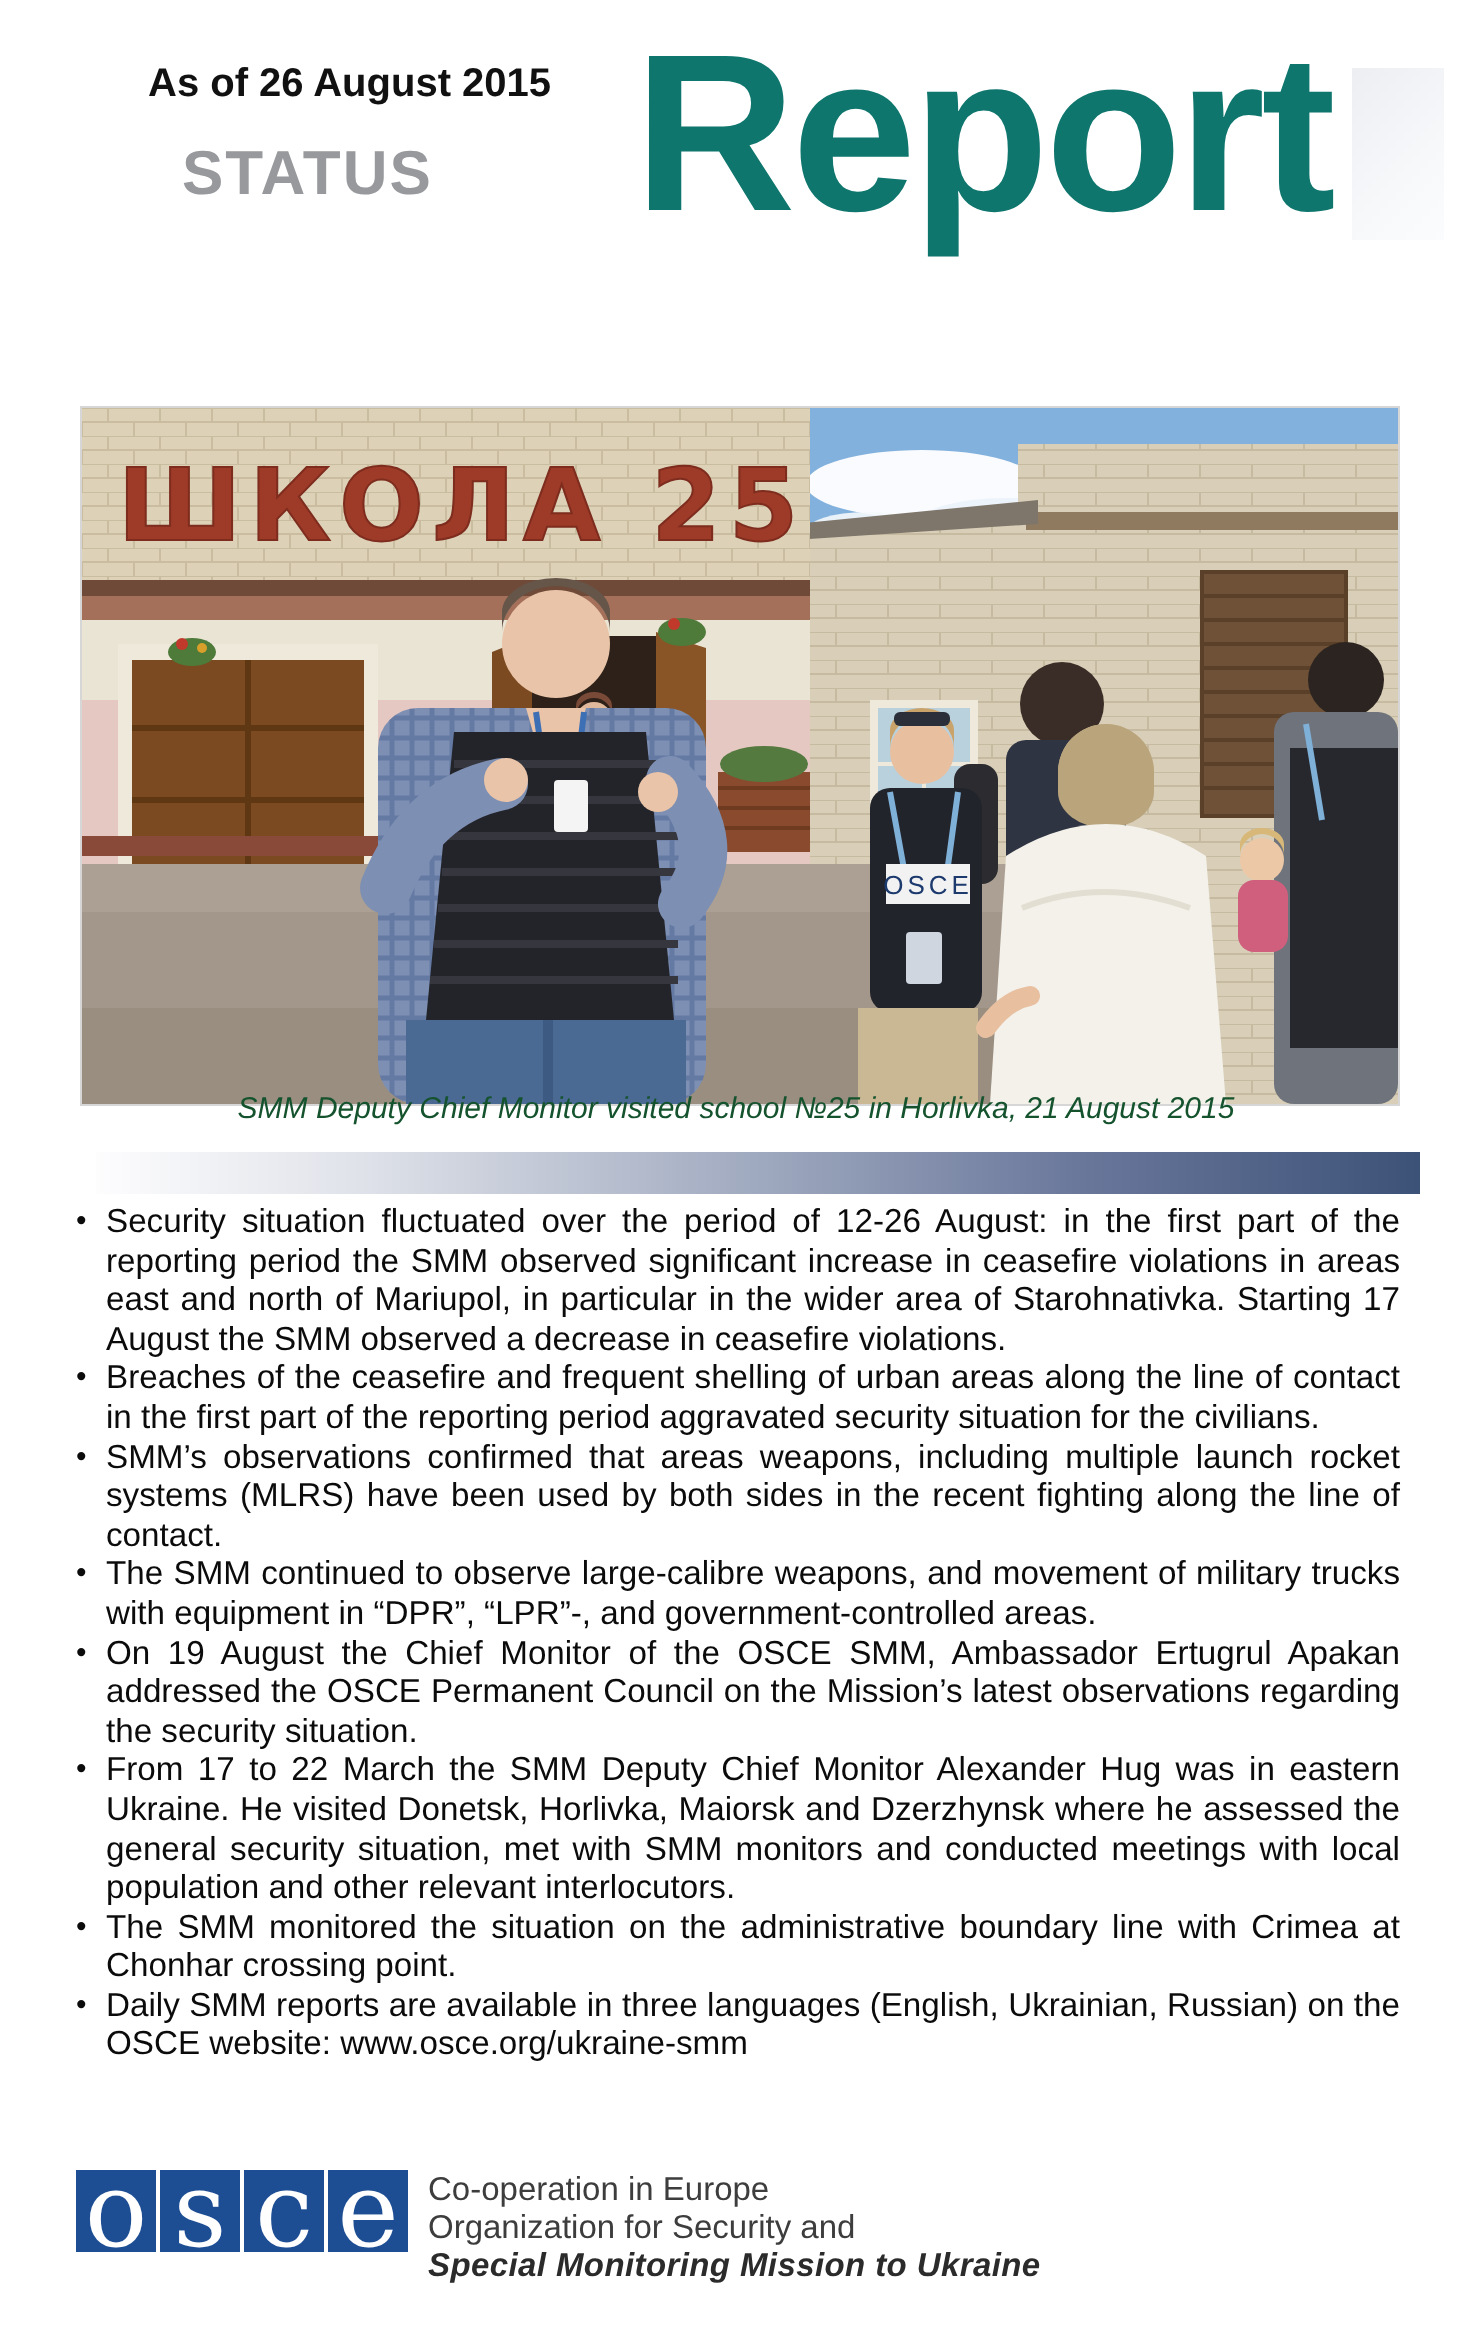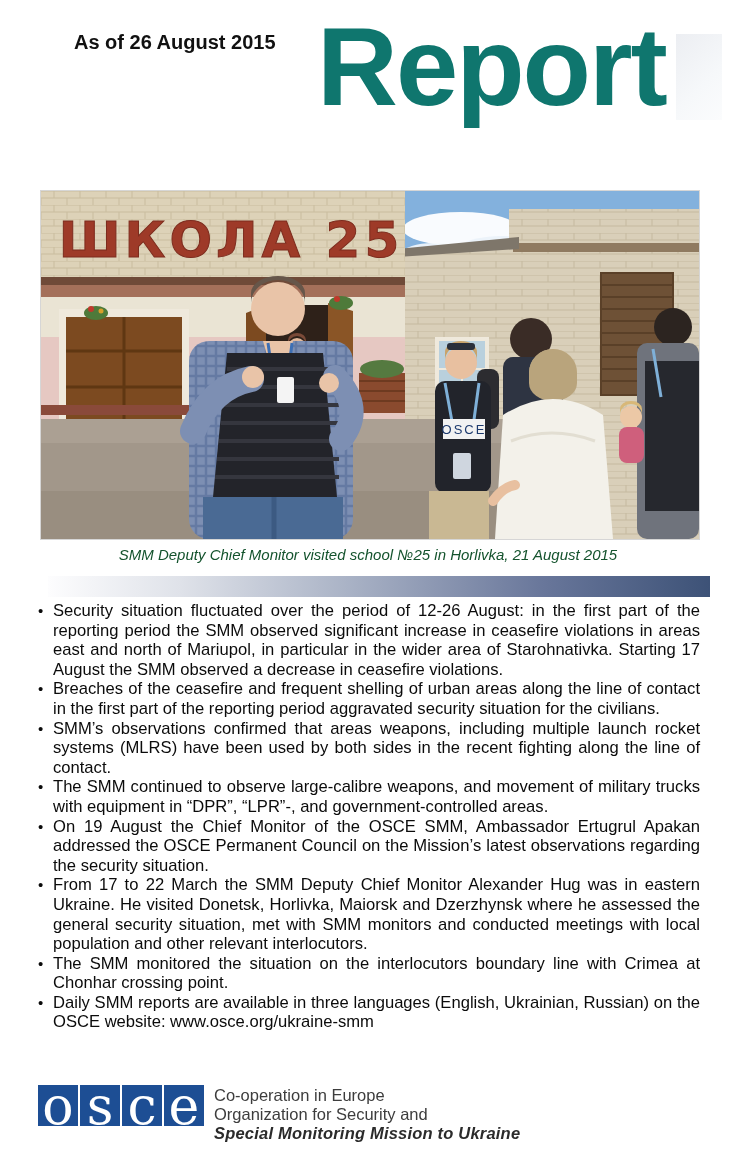--- a/index.html
+++ b/index.html
@@ -28,21 +28,21 @@
     background:linear-gradient(135deg,#eceef2 0%,#f6f8fa 60%,#fbfcfd 100%);
   }
   .report-title {
     position:absolute; left:317px; top:11px;
     font-size:112px; line-height:1; font-weight:bold;
     color:#0f766e; letter-spacing:-2px;
   }
 
   
   .photo-frame {
-    position:absolute; left:40px; top:190px;
+    position:absolute; left:40px; top:203px;
     width:658px; height:348px;
     border:1px solid #d6d6d6;
     box-sizing:content-box;
     background:#f0abfc;
   }
   .photo-frame svg { display:block; }
 
   .caption {
     position:absolute; left:0; top:546px; width:736px;
     text-align:center;
@@ -96,20 +96,21 @@
     overflow:hidden;
   }
   .org-text { margin-left:8px; padding-top:1px; font-size:16.5px; line-height:19px; color:#3d3d3d; }
   .org-text .mission { font-weight:bold; color:#2b2b2b; letter-spacing:0.2px;font-style:italic; }
 </style>
 </head>
 <body>
 
 <div class="header">
   <div class="date-line">As of 26 August 2015</div>
+  <div class="kicker">STATUS</div>
   <div class="title-shade"></div>
   <div class="report-title">Report</div>
 </div>
 
 <div class="photo-frame">
   <svg width="658" height="348" viewBox="0 0 658 348">
     <defs>
       <pattern id="brick" width="26" height="14" patternUnits="userSpaceOnUse">
         <rect width="26" height="14" fill="#ddd2b8"></rect>
         <path d="M0,0 h26 M0,7 h26 M13,0 v7 M0,7 v7 M26,7 v7" stroke="#cabd9f" stroke-width="1" fill="none"></path>
@@ -252,21 +253,21 @@
   <div class="section-bar"></div>
 </div>
 
 <ul class="news-list">
   <li><span class="bullet">•</span><span>Security situation fluctuated over the period of 12-26 August: in the first part of the reporting period the SMM observed significant increase in ceasefire violations in areas east and north of Mariupol, in particular in the wider area of Starohnativka. Starting 17 August the SMM observed a decrease in ceasefire violations.</span></li>
   <li><span class="bullet">•</span><span>Breaches of the ceasefire and frequent shelling of urban areas along the line of contact in the first part of the reporting period aggravated security situation for the civilians.</span></li>
   <li><span class="bullet">•</span><span>SMM’s observations confirmed that areas weapons, including multiple launch rocket systems (MLRS) have been used by both sides in the recent fighting along the line of contact.</span></li>
   <li><span class="bullet">•</span><span>The SMM continued to observe large-calibre weapons, and movement of military trucks with equipment in “DPR”, “LPR”-, and government-controlled areas.</span></li>
   <li><span class="bullet">•</span><span>On 19 August the Chief Monitor of the OSCE SMM, Ambassador Ertugrul Apakan addressed the OSCE Permanent Council on the Mission’s latest observations regarding the security situation.</span></li>
   <li><span class="bullet">•</span><span>From 17 to 22 March the SMM Deputy Chief Monitor Alexander Hug was in eastern Ukraine. He visited Donetsk, Horlivka, Maiorsk and Dzerzhynsk where he assessed the general security situation, met with SMM monitors and conducted meetings with local population and other relevant interlocutors.</span></li>
-  <li><span class="bullet">•</span><span>The SMM monitored the situation on the interlocutors boundary line with Crimea at Chonhar crossing point.</span></li>
+  <li><span class="bullet">•</span><span>The SMM monitored the situation on the administrative boundary line with Crimea at Chonhar crossing point.</span></li>
   <li><span class="bullet">•</span><span>Daily SMM reports are available in three languages (English, Ukrainian, Russian) on the OSCE website: www.osce.org/ukraine-smm</span></li>
 </ul>
 
 <div class="footer">
   <div class="osce-logo">
     <div class="logo-square">o</div>
     <div class="logo-square">s</div>
     <div class="logo-square">c</div>
     <div class="logo-square">e</div>
   </div>

